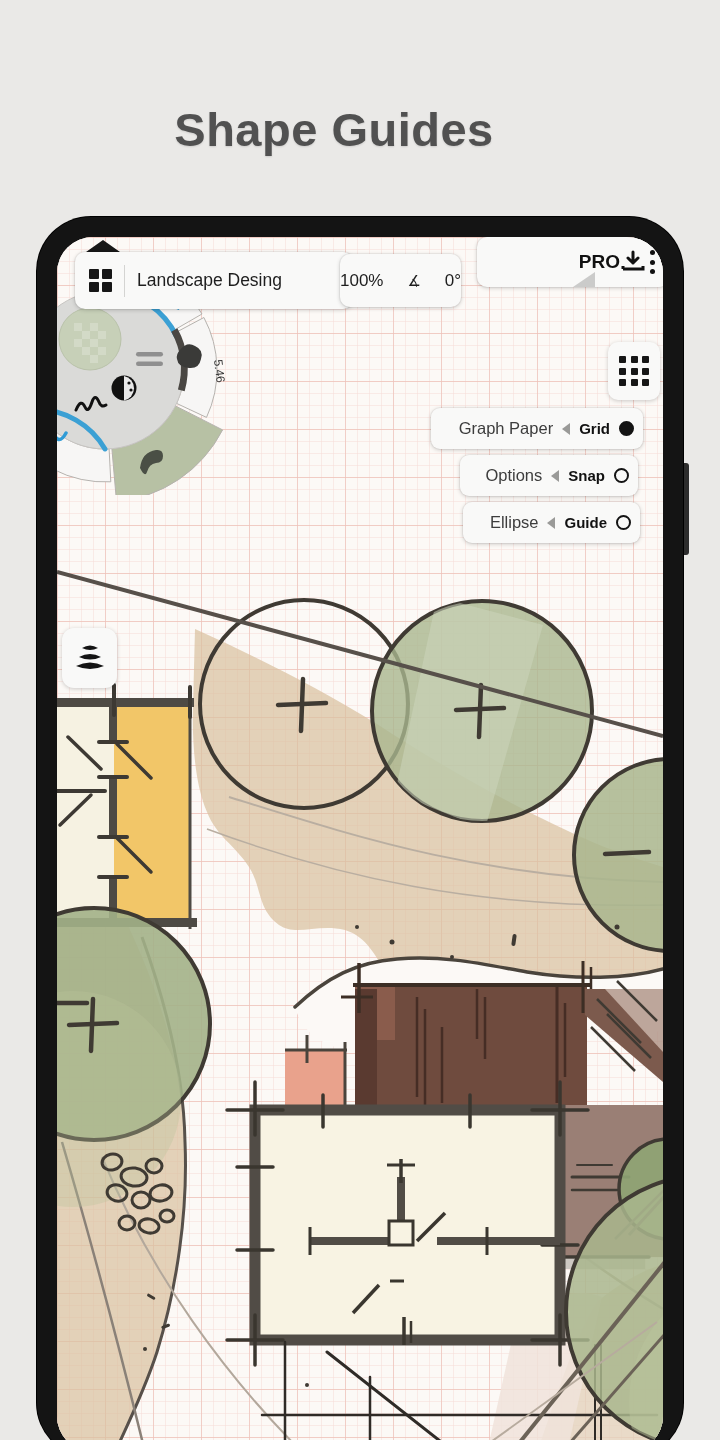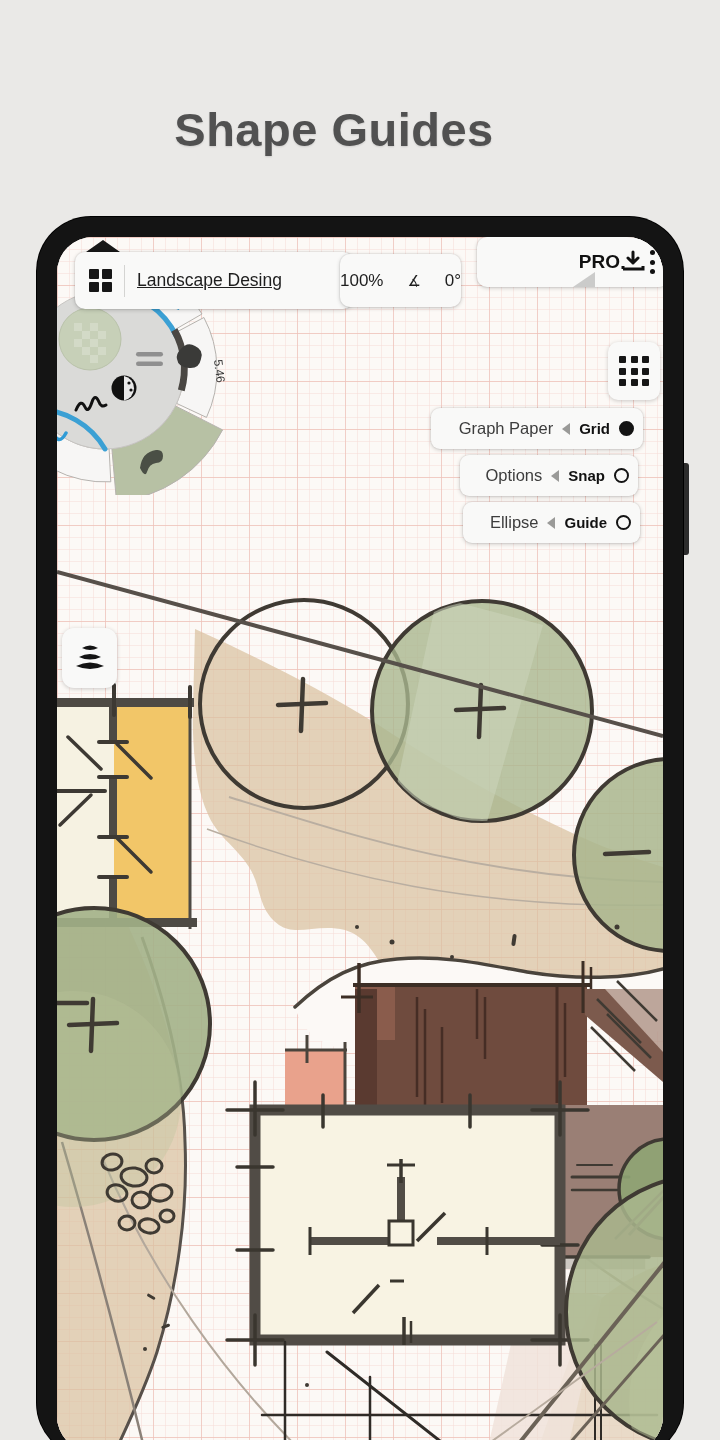--- a/index.html
+++ b/index.html
@@ -33,21 +33,21 @@
     position:absolute;background:#f9f9f8;border-radius:10px;
     box-shadow:0 1px 4px rgba(0,0,0,.20), 0 0 0 1px rgba(0,0,0,.04);
     display:flex;align-items:center;
   }
   .tb-main{left:18px;top:15px;width:250px;height:57px;padding:0 14px;gap:12px;}
   .tb-zoom{left:283px;top:17px;width:121px;height:53px;justify-content:space-between;gap:7px;}
   .tb-pro{left:420px;top:0;width:172px;height:50px;justify-content:flex-end;padding:0 10px;}
   .grid4{display:grid;grid-template-columns:10px 10px;grid-template-rows:10px 10px;gap:3px;}
   .grid4 span{background:#161616;border-radius:1px;}
   .tb-divider{width:1px;height:32px;background:#d4d4d2;}
-  .tb-title{font-size:17.5px;color:#1e1e1e;white-space:nowrap;text-decoration:underline;}
+  .tb-title{font-size:17.5px;color:#1e1e1e;white-space:nowrap;}
   .tb-zoom-text{font-size:17px;color:#1e1e1e;}
   .tb-angle{font-size:15px;color:#1e1e1e;}
   .pro-label{font-size:19px;font-weight:700;color:#111;}
   .dl-icon svg{display:block;}
   .kebab{display:flex;flex-direction:column;gap:4.5px;padding:4px;}
   .kebab span{width:5px;height:5px;border-radius:50%;background:#111;}
   .pro-notch{
     position:absolute;bottom:0;left:96px;width:0;height:0;
     border-left:22px solid transparent;border-bottom:15px solid #cbcbca;
   }

